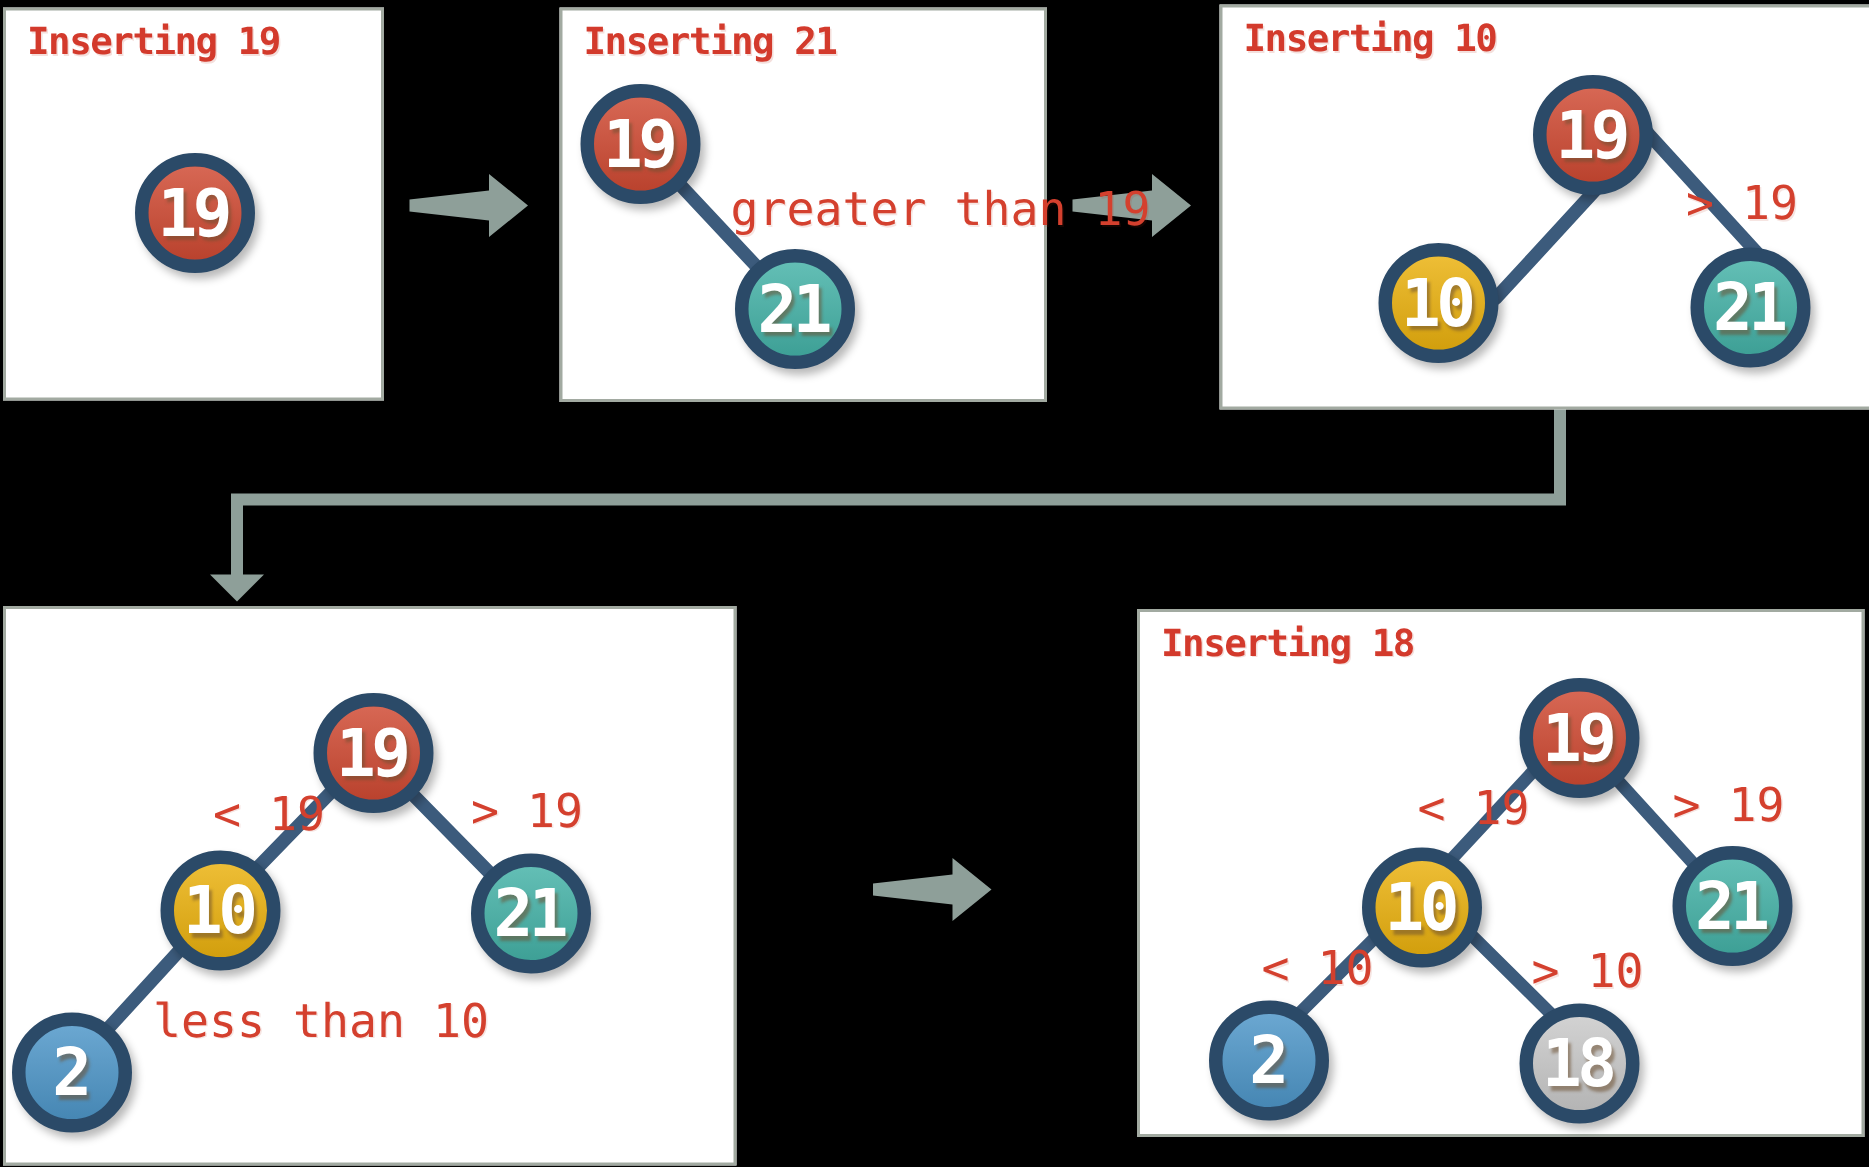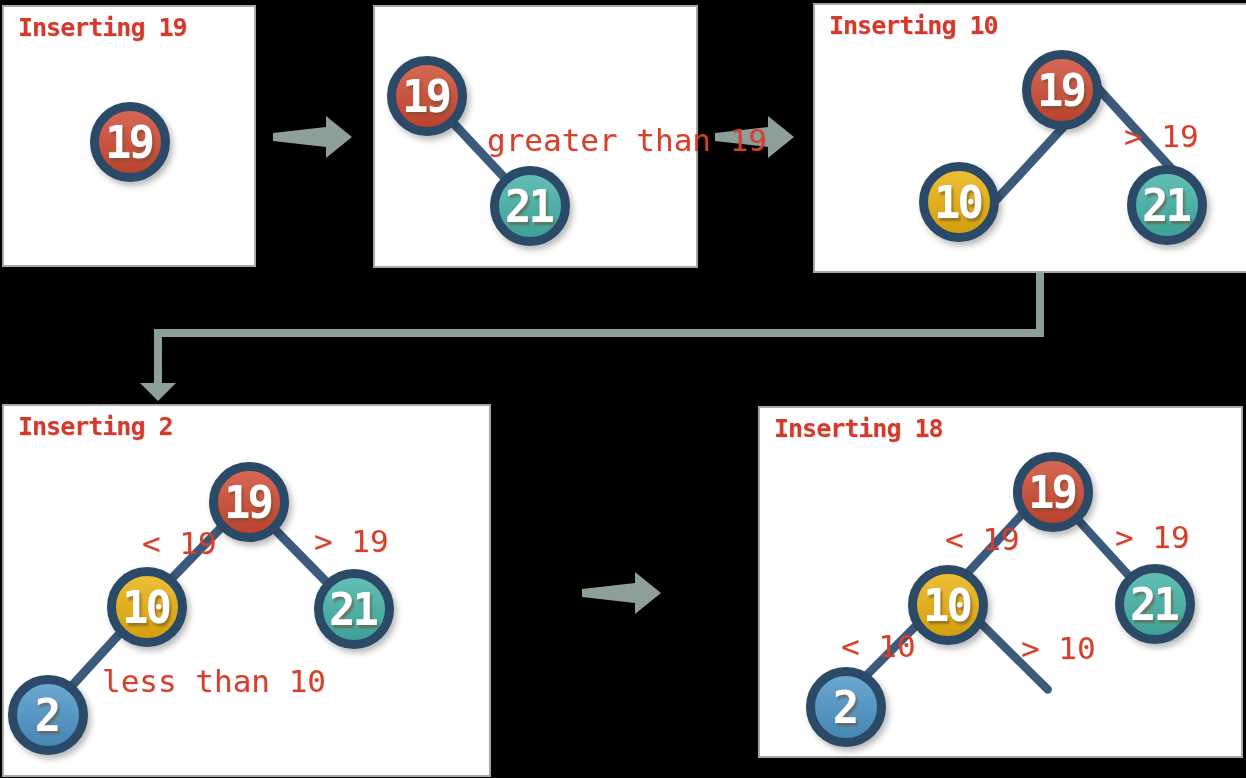--- a/index.html
+++ b/index.html
@@ -54,20 +54,21 @@
   </svg>
 
   <section class="panel p1">
     <h2 class="ptitle">Inserting 19</h2>
     <div class="node" style="left: 86px; top: 95px; background-color: rgb(207, 74, 51);">
       <span>19</span>
     </div>
   </section>
 
   <section class="panel p2">
+    <h2 class="ptitle">Inserting 21</h2>
     <svg class="edges" viewBox="0 0 325 263">
       <line x1="52" y1="89" x2="155" y2="199"></line>
     </svg>
     <span class="elabel" style="left:112px;top:115px">greater than 19</span>
     <div class="node" style="left: 12px; top: 49px; background-color: rgb(207, 74, 51);">
       <span>19</span>
     </div>
     <div class="node" style="left: 115px; top: 159px; background-color: rgb(69, 178, 167);">
       <span>21</span>
     </div>
@@ -85,21 +86,20 @@
     </div>
     <div class="node" style="left: 104px; top: 157px; background-color: rgb(234, 177, 15);">
       <span>10</span>
     </div>
     <div class="node" style="left: 312px; top: 160px; background-color: rgb(69, 178, 167);">
       <span>21</span>
     </div>
   </section>
 
   <section class="panel p4">
-    <h2 class="ptitle">Inserting 2</h2>
     <svg class="edges" viewBox="0 0 489 373">
       <line x1="245" y1="96" x2="143" y2="201"></line>
       <line x1="245" y1="96" x2="350" y2="203"></line>
       <line x1="143" y1="201" x2="44" y2="309"></line>
     </svg>
     <span class="elabel" style="left:138px;top:119px">&lt; 19</span>
     <span class="elabel" style="left:310px;top:117px">&gt; 19</span>
     <span class="elabel" style="left:98px;top:257px">less than 10</span>
     <div class="node" style="left: 205px; top: 56px; background-color: rgb(207, 74, 51);">
       <span>19</span>
@@ -132,15 +132,18 @@
     </div>
     <div class="node" style="left: 148px; top: 157px; background-color: rgb(234, 177, 15);">
       <span>10</span>
     </div>
     <div class="node" style="left: 355px; top: 156px; background-color: rgb(69, 178, 167);">
       <span>21</span>
     </div>
     <div class="node" style="left: 46px; top: 259px; background-color: rgb(78, 150, 200);">
       <span>2</span>
     </div>
+    <div class="node" style="left: 253px; top: 261px; background-color: rgb(201, 201, 201);">
+      <span>18</span>
+    </div>
   </section>
 
 </div>
 
 </body></html>

